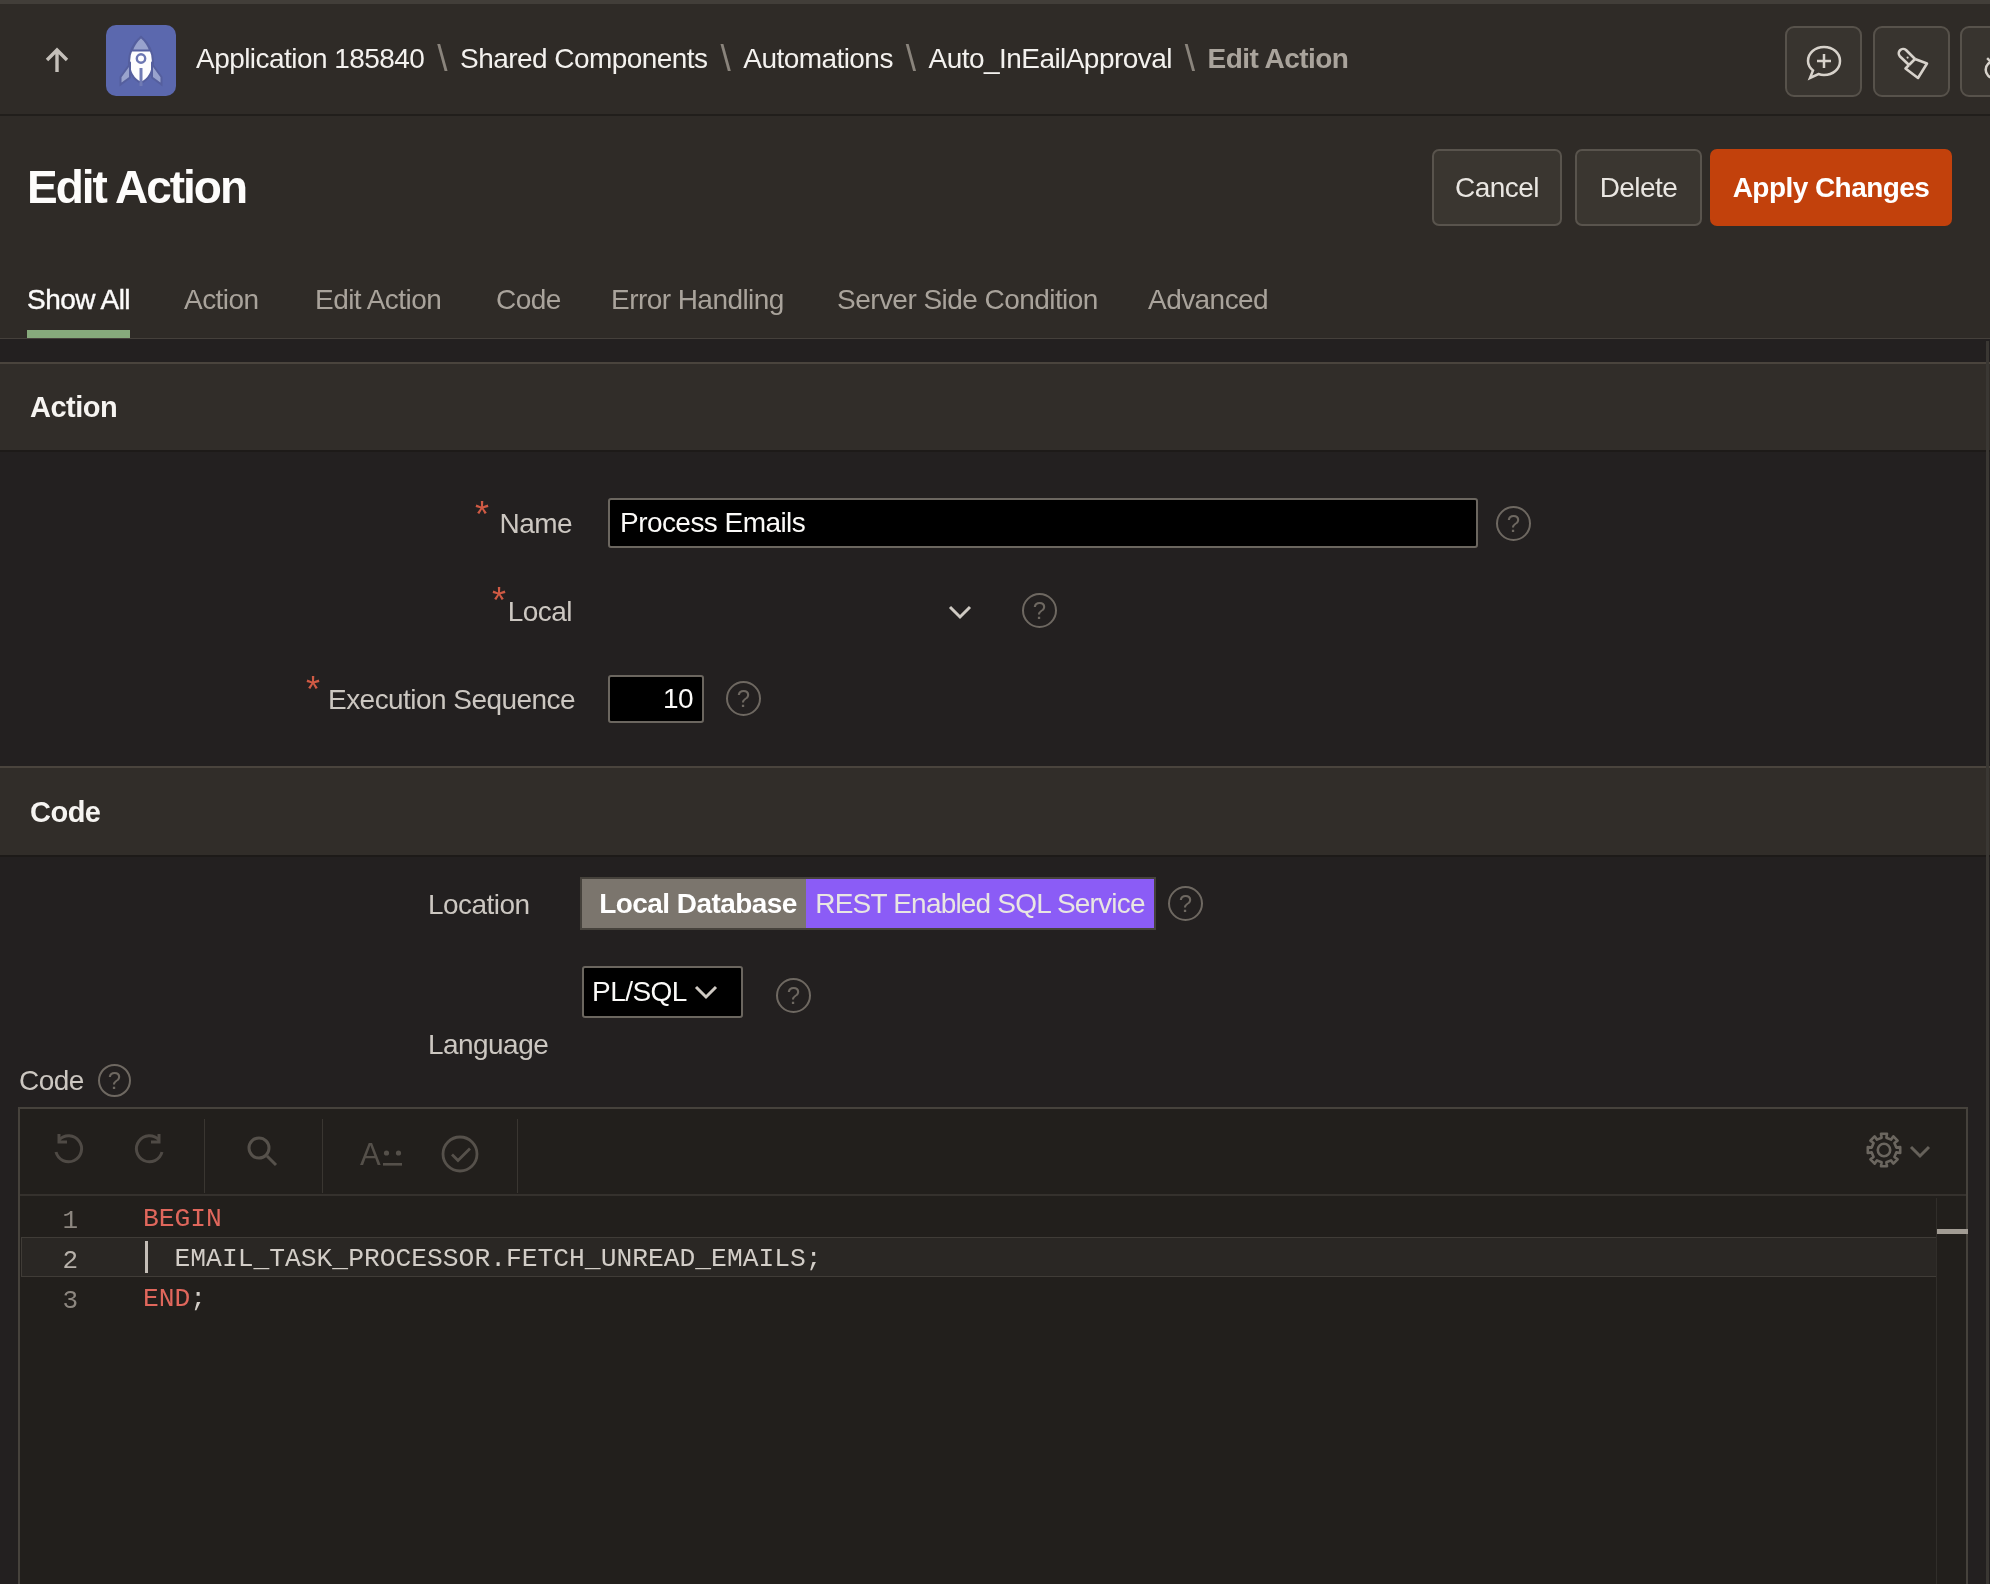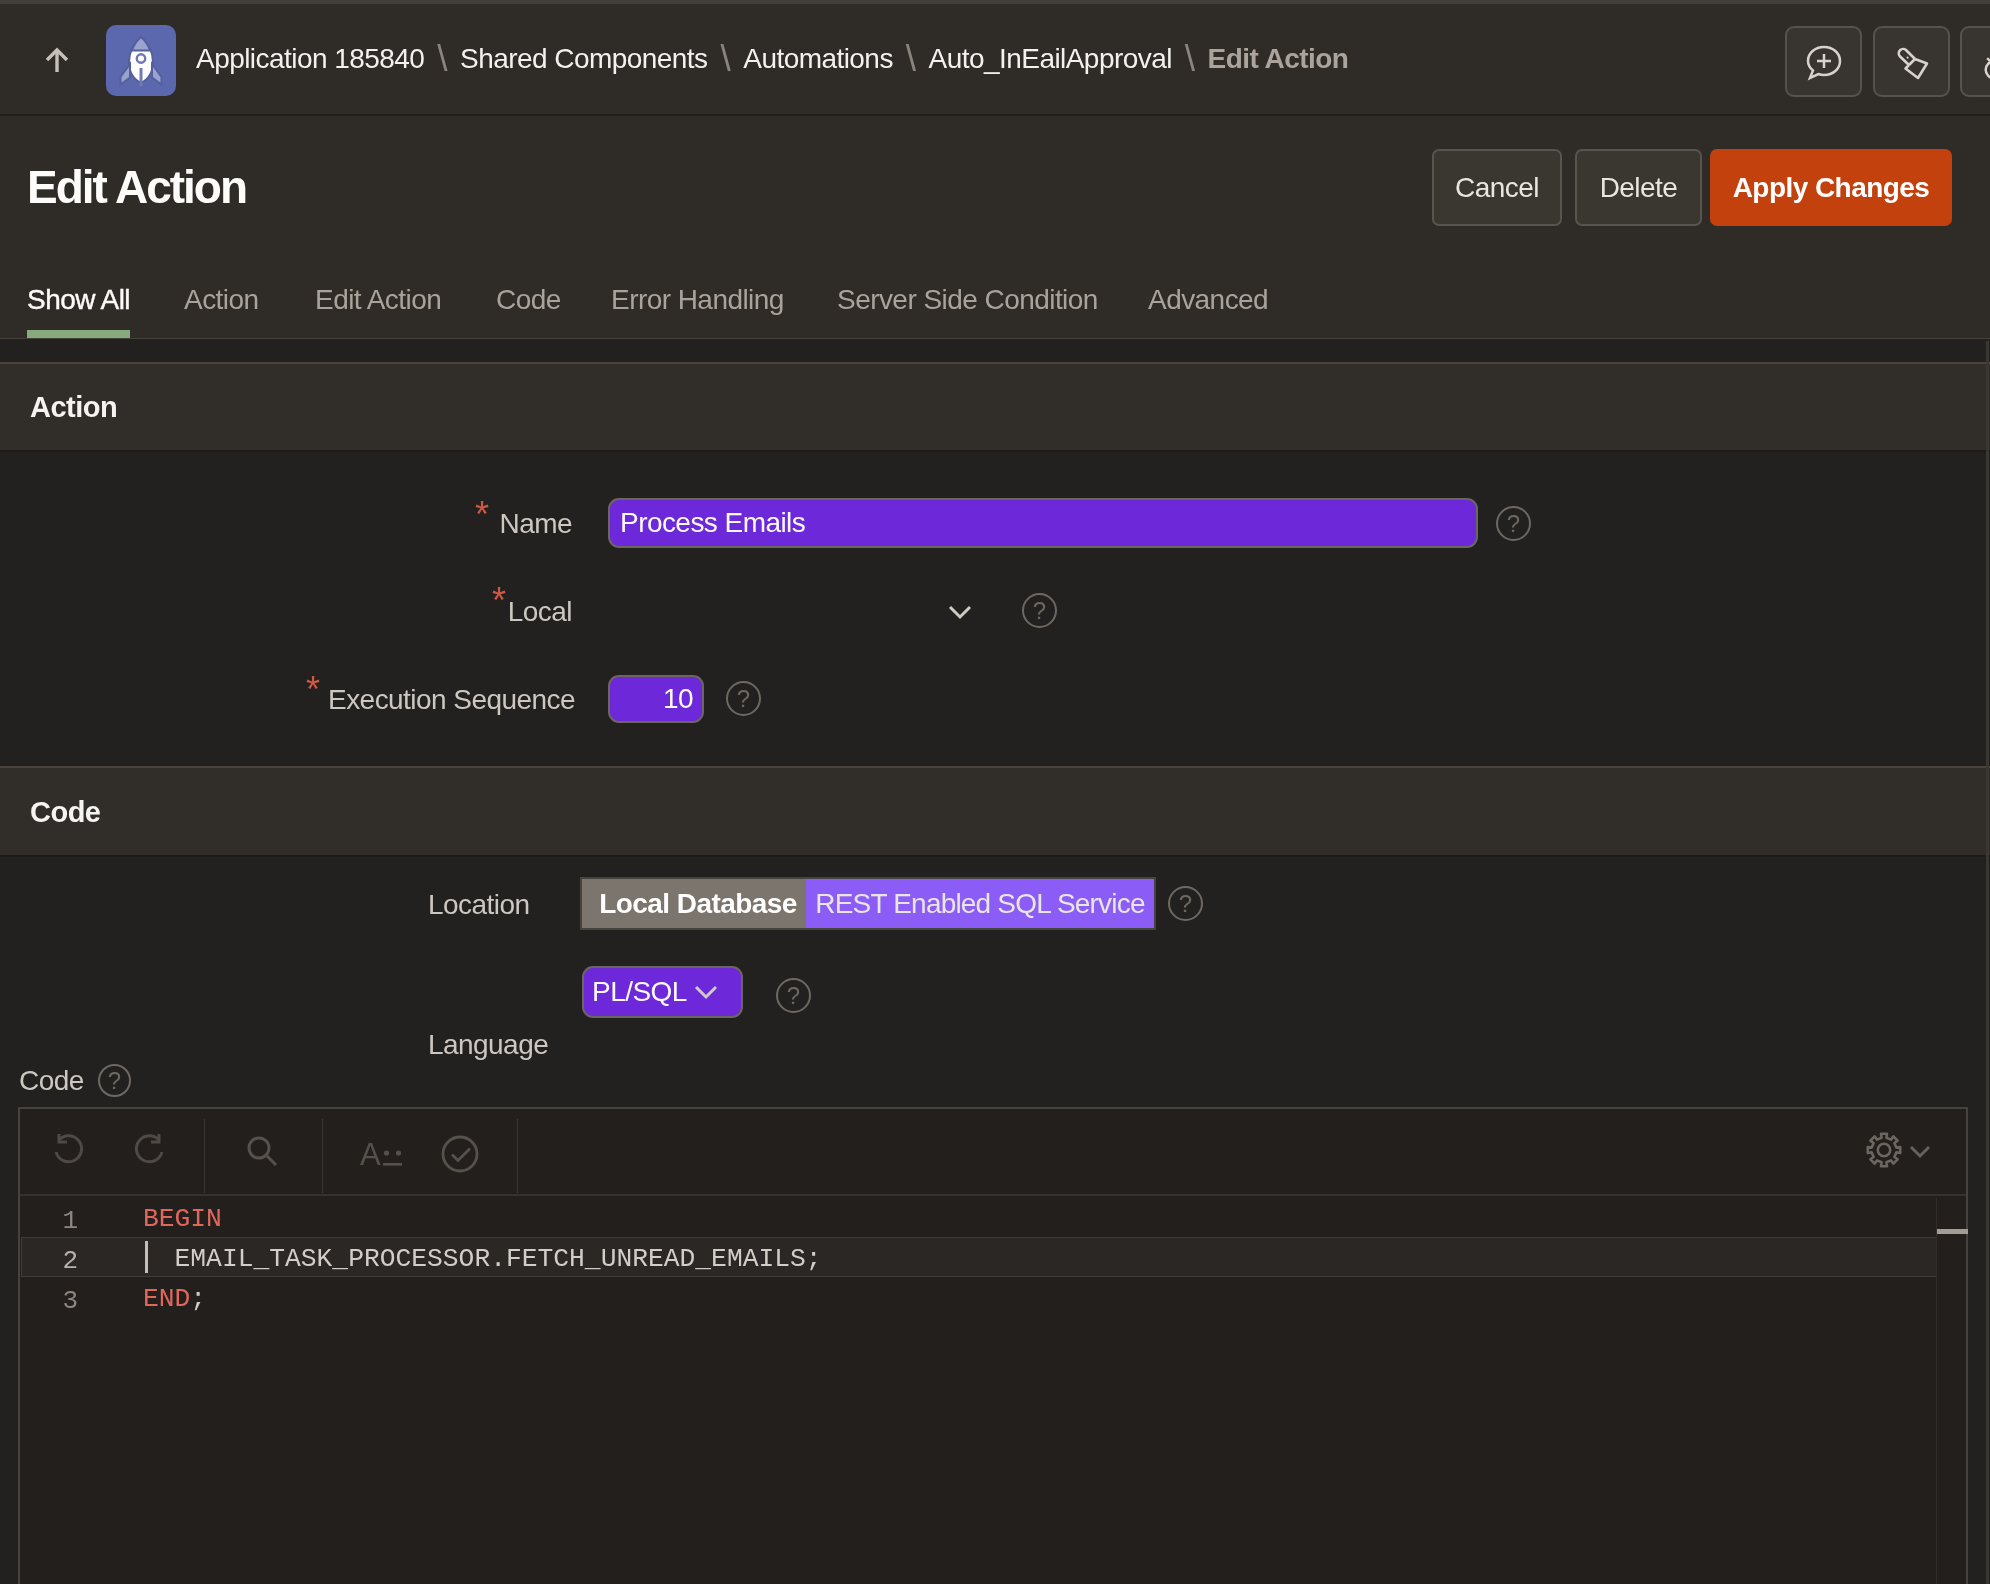--- a/index.html
+++ b/index.html
@@ -32,21 +32,21 @@
 
 .rhead { left:0; width:1990px; background:#312d29; border-top:2px solid #4a443d; border-bottom:2px solid #1d1a18; position:absolute; }
 .rhead span { position:absolute; left:30px; font-size:29px; font-weight:bold; color:#f6f4f1; letter-spacing:-0.5px; }
 #rh-action { top:362px; height:90px; }
 #rh-action span { top:27px; }
 #rh-code { top:766px; height:91px; }
 #rh-code span { top:28px; }
 
 .label { position:absolute; font-size:28px; color:#ccc7c1; text-align:right; letter-spacing:-0.55px; white-space:nowrap; }
 .star { position:absolute; font-size:36px; color:#cf5a44; }
-.input { position:absolute; background:#6d28d9; border:2px solid #6b665f; border-radius:11px; color:#fbfaf8; font-size:28px; letter-spacing:-0.55px; display:flex; align-items:center; }
+.input { position:absolute; background:#000000; border:2px solid #6b665f; border-radius:3px; color:#fbfaf8; font-size:28px; letter-spacing:-0.55px; display:flex; align-items:center; }
 .helpc { position:absolute; width:35px; height:35px; border:2.5px solid #6e6861; border-radius:50%; color:#6e6861; font-size:24px; display:flex; align-items:center; justify-content:center; }
 
 
 #name-input { left:608px; top:498px; width:870px; height:50px; padding-left:10px; }
 #type-input { left:608px; top:585px; width:392px; height:51px; padding-left:13px; }
 #seq-input  { left:608px; top:675px; width:96px;  height:48px; justify-content:flex-end; padding-right:9px; }
 
 
 #toggle { position:absolute; left:580px; top:877px; height:53px; display:flex; border:2px solid #46423c; background:#46423c; }
 #tg1 { width:224px; background:#7b756d; color:#ffffff; font-weight:bold; font-size:28px; display:flex; align-items:center; justify-content:center; letter-spacing:-0.55px; white-space:nowrap;padding-left:8px; }

